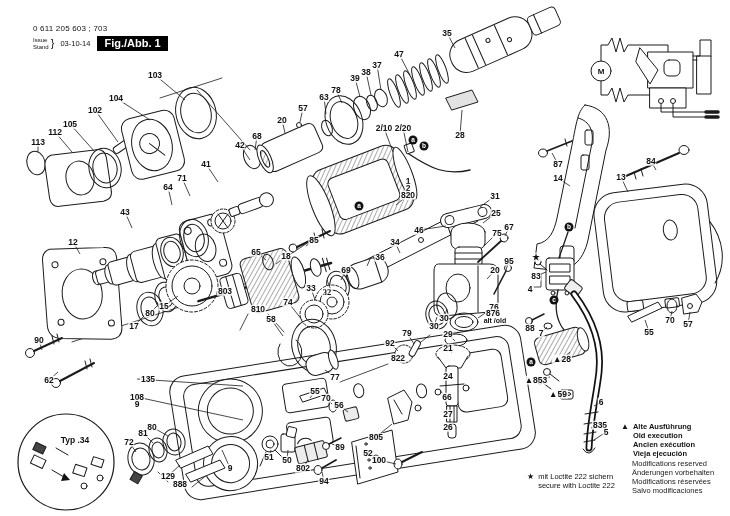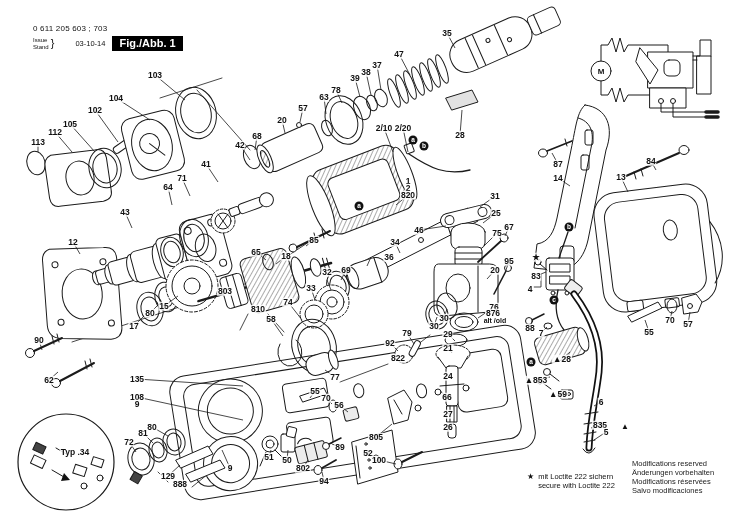--- a/index.html
+++ b/index.html
@@ -11,21 +11,21 @@
   .plabel{position:absolute;transform:translate(-50%,-50%);font-weight:bold;font-size:8.5px;
           line-height:1;color:#111;background:rgba(255,255,255,.85);padding:0 1px;white-space:nowrap;}
   .plabel.dot{background:#111;color:#fff;border-radius:50%;width:9px;height:9px;font-size:6.5px;
           display:flex;align-items:center;justify-content:center;padding:0;}
   .plabel.sm{font-size:7px;}
   #title-block{position:absolute;left:33px;top:24px;color:#111;}
   #part-number{font-size:8px;letter-spacing:.2px;}
   #issue-row{display:flex;align-items:center;margin-top:3px;gap:2px;}
   #issue-stand{font-size:6px;line-height:1.1;}
   #brace{font-size:11px;font-weight:normal;margin-top:-1px;}
-  #issue-date{font-size:7.5px;margin:0 5px 0 19px;}
+  #issue-date{font-size:7.5px;margin:0 5px 0 4px;}
   #fig-badge{background:#000;color:#fff;font-weight:bold;font-size:11px;padding:1px 7px 2px 7px;}
   .note{position:absolute;color:#111;font-size:7.5px;line-height:1.22;}
   #loctite-note{left:527px;top:472px;display:flex;gap:4px;}
   #old-exec-note{left:621px;top:422px;display:flex;gap:4px;font-weight:bold;}
   #mods-note{left:632px;top:459px;color:#222;}
   .note .sym{font-size:8px;}
   #m-label{position:absolute;left:601px;top:71px;transform:translate(-50%,-50%);
            font-size:8px;font-weight:bold;color:#111;}
 </style>
 </head>
@@ -602,23 +602,23 @@
       <div class="plabel" style="left: 150px; top: 313px;">80</div>
       <div class="plabel" style="left: 164px; top: 306px;">15</div>
       <div class="plabel" style="left: 225px; top: 291px;">803</div>
       <div class="plabel" style="left: 256px; top: 252px;">65</div>
       <div class="plabel" style="left: 286px; top: 256px;">18</div>
       <div class="plabel" style="left: 314px; top: 240px;">85</div>
       <div class="plabel" style="left: 288px; top: 302px;">74</div>
       <div class="plabel" style="left: 258px; top: 309px;">810</div>
       <div class="plabel" style="left: 271px; top: 319px;">58</div>
       <div class="plabel" style="left: 311px; top: 288px;">33</div>
-      <div class="plabel" style="left: 327px; top: 272px;">32</div>
+      <div class="plabel" style="left: 327px; top: 292px; font-family: Liberation Serif, serif;">32</div>
       <div class="plabel" style="left: 346px; top: 270px;">69</div>
-      <div class="plabel" style="left: 389px; top: 257px;">36</div>
+      <div class="plabel" style="left: 380px; top: 257px;">36</div>
       <div class="plabel" style="left: 395px; top: 242px;">34</div>
       <div class="plabel" style="left: 419px; top: 230px;">46</div>
       <div class="plabel" style="left: 495px; top: 196px;">31</div>
       <div class="plabel" style="left: 496px; top: 213px;">25</div>
       <div class="plabel" style="left: 509px; top: 227px;">67</div>
       <div class="plabel" style="left: 497px; top: 233px;">75</div>
       <div class="plabel" style="left: 509px; top: 261px;">95</div>
       <div class="plabel" style="left: 495px; top: 270px;">20</div>
       <div class="plabel" style="left: 494px; top: 307px;">76</div>
       <div class="plabel" style="left: 493px; top: 313px;">876</div>
@@ -660,30 +660,30 @@
       <div class="plabel" style="left: 326px; top: 398px;">70</div>
       <div class="plabel" style="left: 339px; top: 405px;">56</div>
       <div class="plabel" style="left: 376px; top: 437px;">805</div>
       <div class="plabel" style="left: 340px; top: 447px;">89</div>
       <div class="plabel" style="left: 368px; top: 453px;">52</div>
       <div class="plabel" style="left: 379px; top: 460px;">100</div>
       <div class="plabel" style="left: 324px; top: 481px;">94</div>
       <div class="plabel" style="left: 303px; top: 468px;">802</div>
       <div class="plabel" style="left: 287px; top: 460px;">50</div>
       <div class="plabel" style="left: 269px; top: 457px;">51</div>
-      <div class="plabel" style="left: 137px; top: 379px;">135</div>
+      <div class="plabel" style="left: 148px; top: 379px;">135</div>
       <div class="plabel" style="left: 137px; top: 397px;">108</div>
       <div class="plabel" style="left: 137px; top: 404px;">9</div>
       <div class="plabel" style="left: 230px; top: 468px;">9</div>
       <div class="plabel" style="left: 152px; top: 427px;">80</div>
       <div class="plabel" style="left: 143px; top: 433px;">81</div>
       <div class="plabel" style="left: 129px; top: 442px;">72</div>
       <div class="plabel" style="left: 168px; top: 476px;">129</div>
       <div class="plabel" style="left: 180px; top: 484px;">888</div>
-      <div class="plabel" style="left: 75px; top: 440px; margin-top: 12px;">Typ .34</div>
+      <div class="plabel" style="left: 75px; top: 440px;">Typ .34</div>
     </div>
 
   <div id="title-block">
     <div id="part-number">0 611 205 603 ; 703</div>
     <div id="issue-row">
       <div id="issue-stand">
         <div>Issue</div>
         <div>Stand</div>
       </div>
       <div id="brace">}</div>
@@ -696,20 +696,26 @@
 
   <div id="loctite-note" class="note">
     <span class="sym">★</span>
     <span>
       <div>mit Loctite 222 sichern</div>
       <div>secure with Loctite 222</div>
     </span>
   </div>
   <div id="old-exec-note" class="note">
     <span class="sym">▲</span>
+    <span>
+      <div>Alte Ausführung</div>
+      <div>Old execution</div>
+      <div>Ancien exécution</div>
+      <div>Vieja ejecución</div>
+    </span>
   </div>
   <div id="mods-note" class="note">
     <div>Modifications reserved</div>
     <div>Änderungen vorbehalten</div>
     <div>Modifications réservées</div>
     <div>Salvo modificaciones</div>
   </div>
 
 </div>
 

